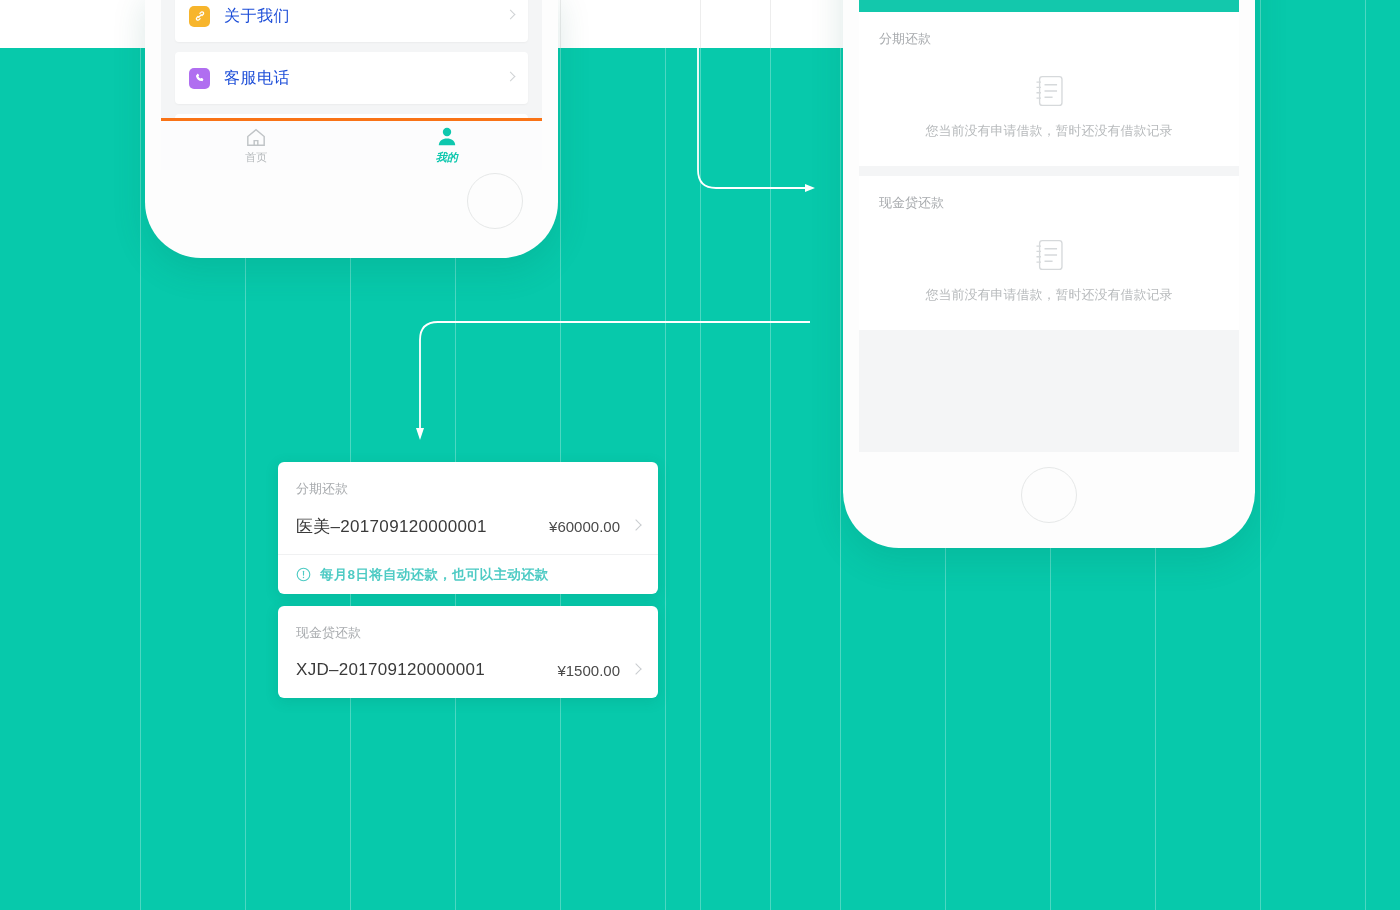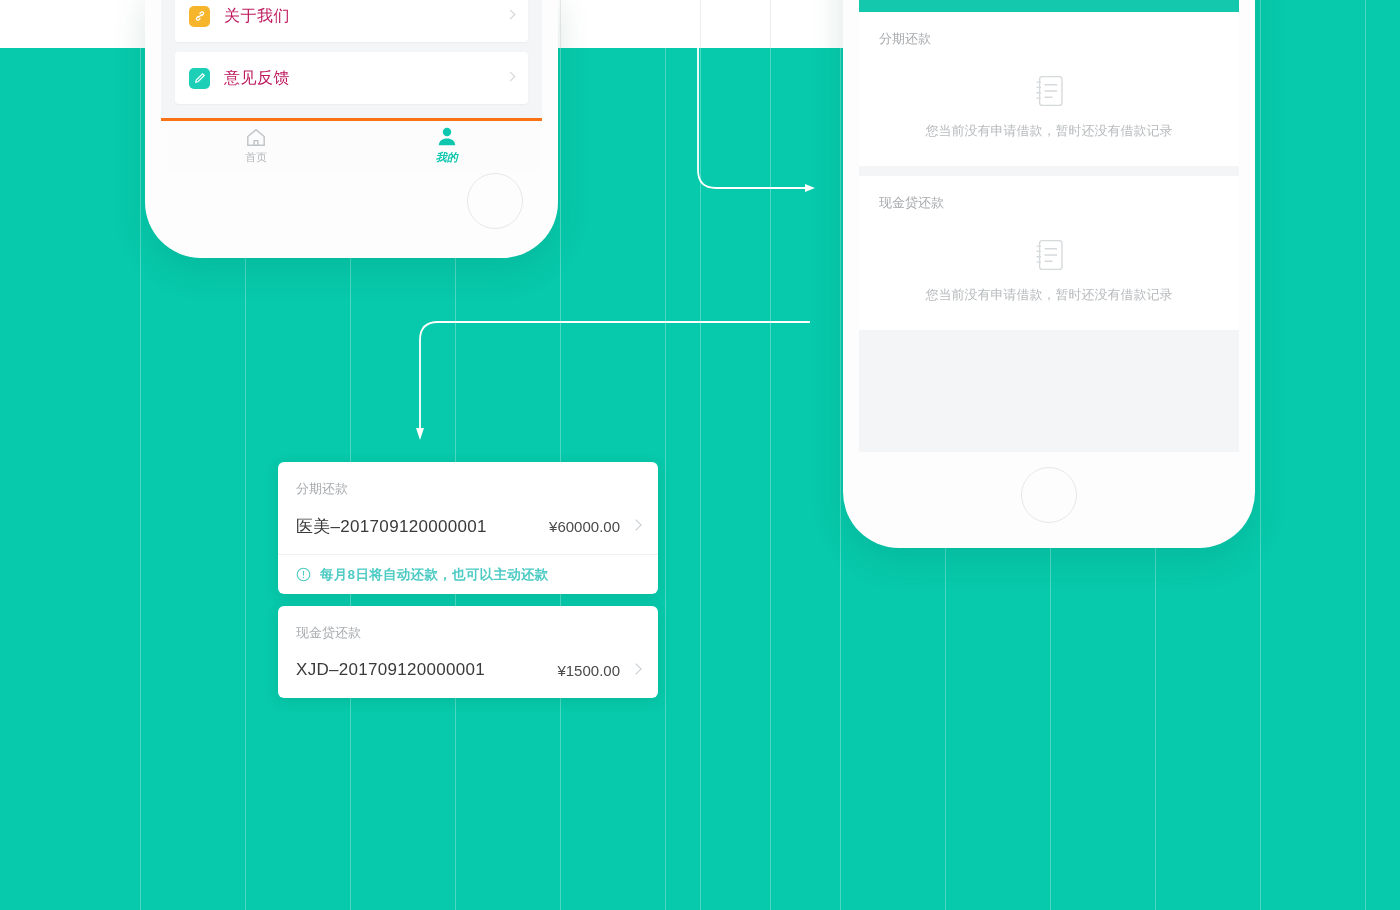--- a/index.html
+++ b/index.html
@@ -56,21 +56,21 @@
     display:flex; align-items:center; height:52px; padding:0 14px;
     position:relative;
   }
   .myrow .ic {
     width:21px; height:21px; border-radius:5px; flex:0 0 auto;
     display:flex; align-items:center; justify-content:center;
     color:#fff;
   }
   .myrow .ic svg { width:12px; height:12px; display:block; }
   .myrow .lbl {
-    margin-left:14px; font-size:16px; color:#be185d; letter-spacing:.5px;
+    margin-left:14px; font-size:16px; color:#1d4ed8; letter-spacing:.5px;
   }
   .myrow .chev {
     position:absolute; right:14px; top:50%; margin-top:-5px;
     width:7px; height:7px; border-right:1.4px solid #cfd2d4;
     border-top:1.4px solid #cfd2d4; transform:rotate(45deg);
   }
 
   
   .tabbar {
     position:absolute; left:0; right:0; bottom:0; height:52px;
@@ -180,20 +180,31 @@
           <span class="ic" style="background:#f7b52c">
             <svg viewBox="0 0 24 24" fill="none" stroke="#fff" stroke-width="2.6" stroke-linecap="round">
                 <path d="M9.5 14.5l5-5M8 13l-2 2a3 3 0 104.2 4.2l2-2M16 11l2-2a3 3 0 10-4.2-4.2l-2 2"></path>
               </svg>
           </span>
           <span class="lbl">关于我们</span>
           <span class="chev"></span>
         </div>
       </div>
 
+      <div class="mycard">
+        <div class="myrow">
+          <span class="ic" style="background:#b06ef0">
+            <svg viewBox="0 0 24 24" fill="#fff">
+                <path d="M6.6 3.5a1.6 1.6 0 011.9.6l1.3 2a1.6 1.6 0 01-.2 2l-.8.8c.9 1.9 2.4 3.4 4.3 4.3l.8-.8a1.6 1.6 0 012-.2l2 1.3a1.6 1.6 0 01.6 1.9l-.6 1.6a2 2 0 01-2.3 1.2C9.9 18.6 5.4 14.1 4 8.4a2 2 0 011.2-2.3z"></path>
+              </svg>
+          </span>
+          <span class="lbl">客服电话</span>
+          <span class="chev"></span>
+        </div>
+      </div>
 
       <div class="mycard">
         <div class="myrow">
           <span class="ic" style="background:#1ccfb6">
             <svg viewBox="0 0 24 24" fill="none" stroke="#fff" stroke-width="2.4" stroke-linecap="round">
                 <path d="M17 3.5l3.5 3.5L8 19.5l-4.5 1 1-4.5z"></path>
               </svg>
           </span>
           <span class="lbl">意见反馈</span>
           <span class="chev"></span>

